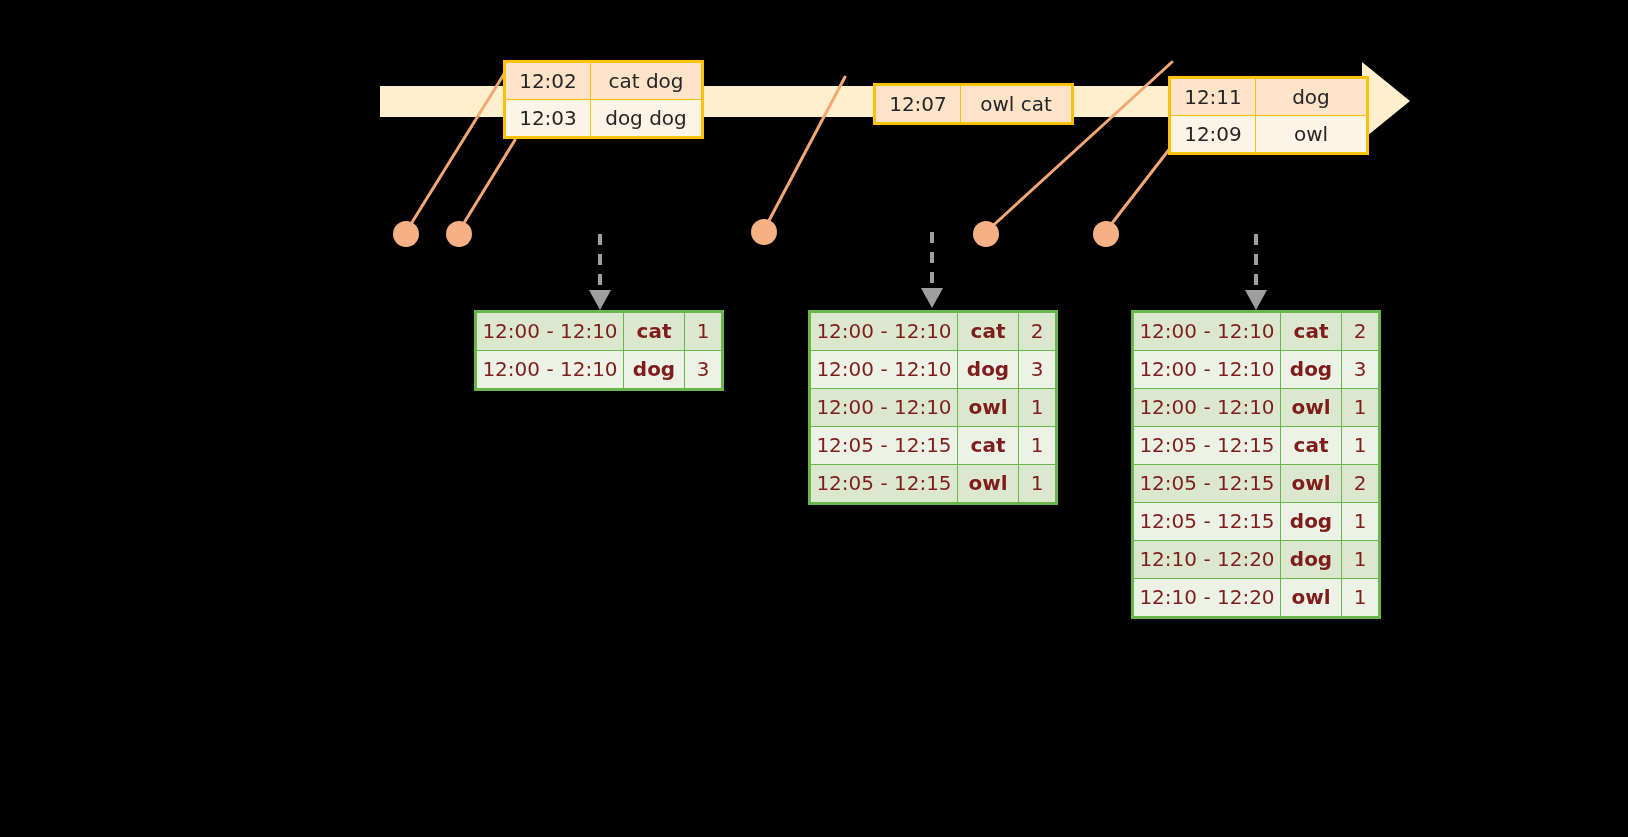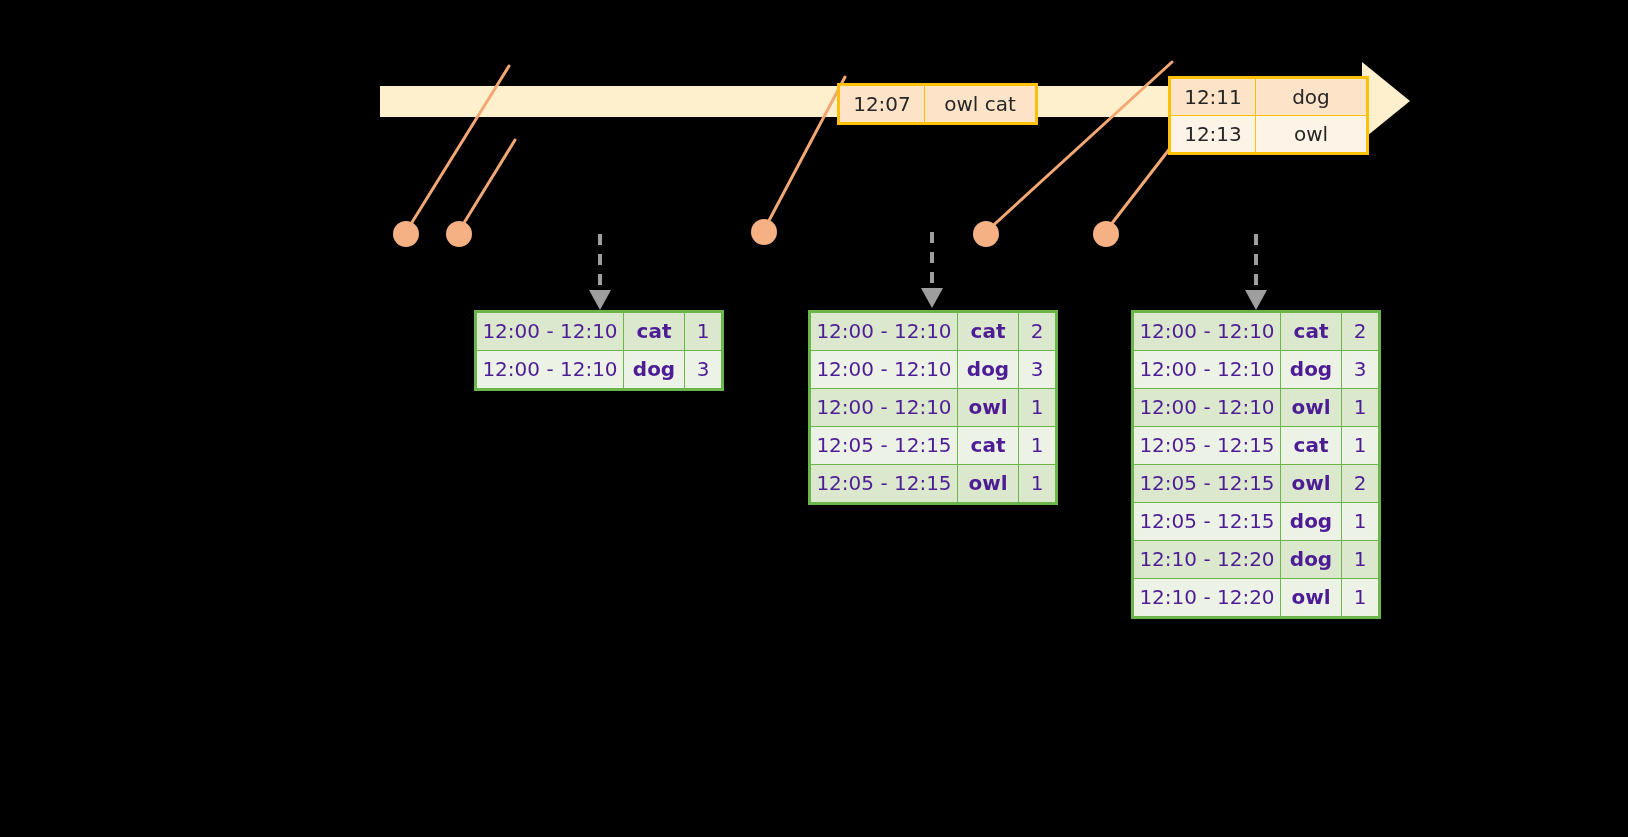--- a/index.html
+++ b/index.html
@@ -53,21 +53,21 @@
   
   .res-table {
     position: absolute;
     border-collapse: collapse;
     border: 3px solid #6BB64A;
     z-index: 5;
   }
   .res-table td {
     border: 1.5px solid #6BB64A;
     font-size: 20px;
-    color: #4c1d95;
+    color: #7f1d1d;
     text-align: center;
     white-space: nowrap;
     padding: 0;
     height: 37px;
     line-height: 37px;
   }
   .res-table tr:nth-child(odd) td { background: #DCE8CE; }
   .res-table tr:nth-child(even) td { background: #EDF2E6; }
   .res-table td.c-win  { width: 146px; }
   .res-table td.c-key  { width: 60px; font-weight: bold; }
@@ -110,38 +110,50 @@
         <line x1="932" y1="232" x2="932" y2="290" stroke-dasharray="11,9"></line>
         <polygon points="921,288 943,288 932,308" stroke="none"></polygon>
       </g>
       <g>
         <line x1="1256" y1="234" x2="1256" y2="292" stroke-dasharray="11,9"></line>
         <polygon points="1245,290 1267,290 1256,310" stroke="none"></polygon>
       </g>
     </g>
   </svg>
 
-
-  <table class="evt-table" style="left:837px; top:83px;">
+  <table class="evt-table" style="left:503px; top:60px;">
+    <tbody>
+        <tr>
+      <td class="c-time">12:02</td>
+      <td class="c-words">cat dog</td>
+    </tr>
+    <tr>
+      <td class="c-time">12:03</td>
+      <td class="c-words">dog dog</td>
+    </tr>
+  </tbody>
+    </table>
+
+  <table class="evt-table" style="left:873px; top:83px;">
     <tbody>
         <tr>
       <td class="c-time">12:07</td>
       <td class="c-words">owl cat</td>
     </tr>
   </tbody>
     </table>
 
   <table class="evt-table" style="left:1168px; top:76px;">
     <tbody>
         <tr>
       <td class="c-time">12:11</td>
       <td class="c-words">dog</td>
     </tr>
     <tr>
-      <td class="c-time">12:13</td>
+      <td class="c-time">12:09</td>
       <td class="c-words">owl</td>
     </tr>
   </tbody>
     </table>
 
   <table class="res-table" style="left:474px; top:310px;">
     <tbody>
         <tr>
       <td class="c-win">12:00 - 12:10</td>
       <td class="c-key">cat</td>

